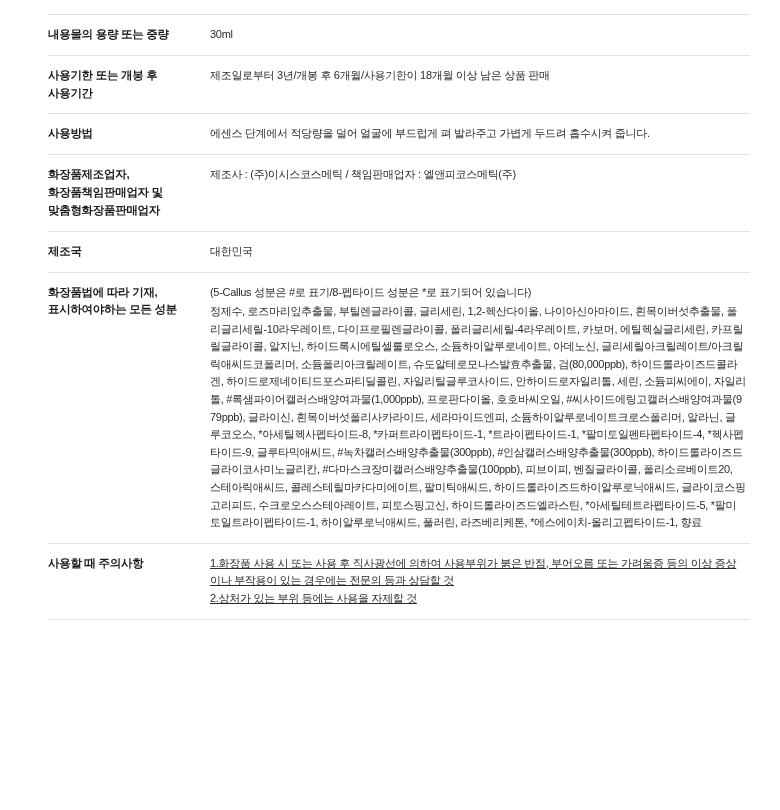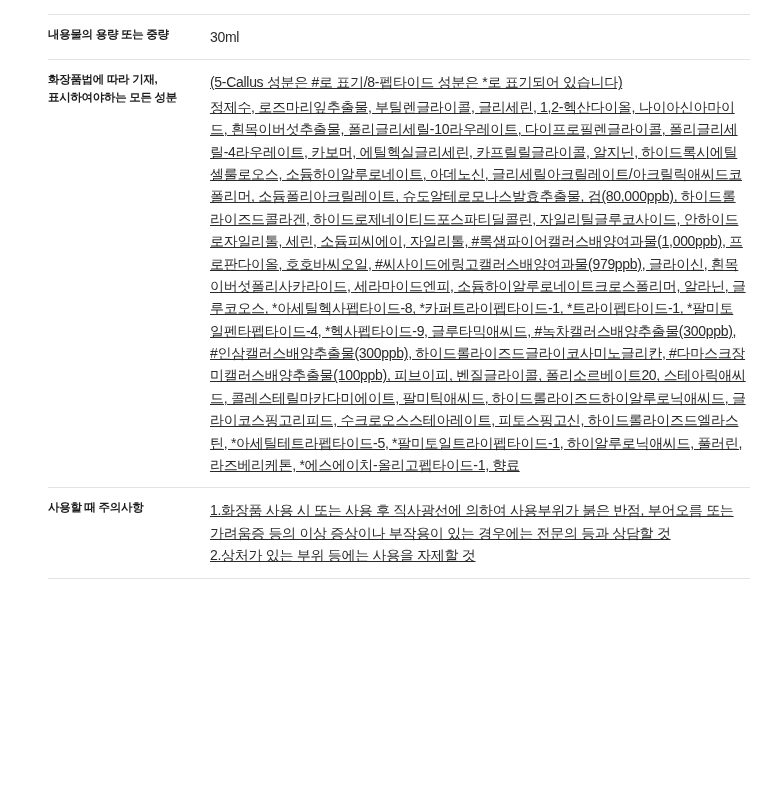--- a/index.html
+++ b/index.html
@@ -39,35 +39,34 @@
     font-weight: bold;
     font-size: 11.5px;
     line-height: 1.55;
     color: #1c1c1c;
     padding: 11px 10px 11px 0;
     letter-spacing: -0.3px;
     word-break: keep-all;
   }
   table.spec td {
     vertical-align: top;
-    font-size: 14px;
+    font-size: 11px;
     line-height: 1.6;
     color: #2a2a2a;
     padding: 11px 4px 11px 0;
     letter-spacing: -0.3px;
     word-break: break-all;
   }
   td .line {
     display: block;
   }
   .ingredients {
     line-height: 1.62;
     font-size: 11px;
     letter-spacing: -0.4px;
-    text-decoration: underline;
   }
   .ing-head {
     display: block;
     margin-bottom: 2px;
   }
   .notes .line {
     display: block;
     text-decoration: underline;
   }
 </style>
@@ -78,24 +77,48 @@
   <table class="spec">
     <tbody>
 
       <tr>
         <th>내용물의 용량 또는 중량</th>
         <td>
           <span class="line">30ml</span>
         </td>
       </tr>
 
+      <tr>
+        <th>사용기한 또는 개봉 후 사용기간</th>
+        <td>
+          <span class="line">제조일로부터 3년/개봉 후 6개월/사용기한이 18개월 이상 남은 상품 판매</span>
+        </td>
+      </tr>
+
+      <tr>
+        <th>사용방법</th>
+        <td>
+          <span class="line">에센스 단계에서 적당량을 덜어 얼굴에 부드럽게 펴 발라주고 가볍게 두드려 흡수시켜 줍니다.</span>
+        </td>
+      </tr>
 
 
+      <tr>
+        <th>화장품제조업자, 화장품책임판매업자 및 맞춤형화장품판매업자</th>
+        <td>
+          <span class="line">제조사 : (주)이시스코스메틱 / 책임판매업자 : 엘앤피코스메틱(주)</span>
+        </td>
+      </tr>
 
-
+      <tr>
+        <th>제조국</th>
+        <td>
+          <span class="line">대한민국</span>
+        </td>
+      </tr>
 
       <tr>
         <th>화장품법에 따라 기재, 표시하여야하는 모든 성분</th>
         <td class="ingredients">
           <span class="ing-head">(5-Callus 성분은 #로 표기/8-펩타이드 성분은 *로 표기되어 있습니다)</span>
           <span>정제수, 로즈마리잎추출물, 부틸렌글라이콜, 글리세린, 1,2-헥산다이올, 나이아신아마이드, 흰목이버섯추출물, 폴리글리세릴-10라우레이트, 다이프로필렌글라이콜, 폴리글리세릴-4라우레이트, 카보머, 에틸헥실글리세린, 카프릴릴글라이콜, 알지닌, 하이드록시에틸셀룰로오스, 소듐하이알루로네이트, 아데노신, 글리세릴아크릴레이트/아크릴릭애씨드코폴리머, 소듐폴리아크릴레이트, 슈도알테로모나스발효추출물, 검(80,000ppb), 하이드롤라이즈드콜라겐, 하이드로제네이티드포스파티딜콜린, 자일리틸글루코사이드, 안하이드로자일리톨, 세린, 소듐피씨에이, 자일리톨, #록샘파이어캘러스배양여과물(1,000ppb), 프로판다이올, 호호바씨오일, #씨사이드에링고캘러스배양여과물(979ppb), 글라이신, 흰목이버섯폴리사카라이드, 세라마이드엔피, 소듐하이알루로네이트크로스폴리머, 알라닌, 글루코오스, *아세틸헥사펩타이드-8, *카퍼트라이펩타이드-1, *트라이펩타이드-1, *팔미토일펜타펩타이드-4, *헥사펩타이드-9, 글루타믹애씨드, #녹차캘러스배양추출물(300ppb), #인삼캘러스배양추출물(300ppb), 하이드롤라이즈드글라이코사미노글리칸, #다마스크장미캘러스배양추출물(100ppb), 피브이피, 벤질글라이콜, 폴리소르베이트20, 스테아릭애씨드, 콜레스테릴마카다미에이트, 팔미틱애씨드, 하이드롤라이즈드하이알루로닉애씨드, 글라이코스핑고리피드, 수크로오스스테아레이트, 피토스핑고신, 하이드롤라이즈드엘라스틴, *아세틸테트라펩타이드-5, *팔미토일트라이펩타이드-1, 하이알루로닉애씨드, 풀러린, 라즈베리케톤, *에스에이치-올리고펩타이드-1, 향료</span>
         </td>
       </tr>
 
 

